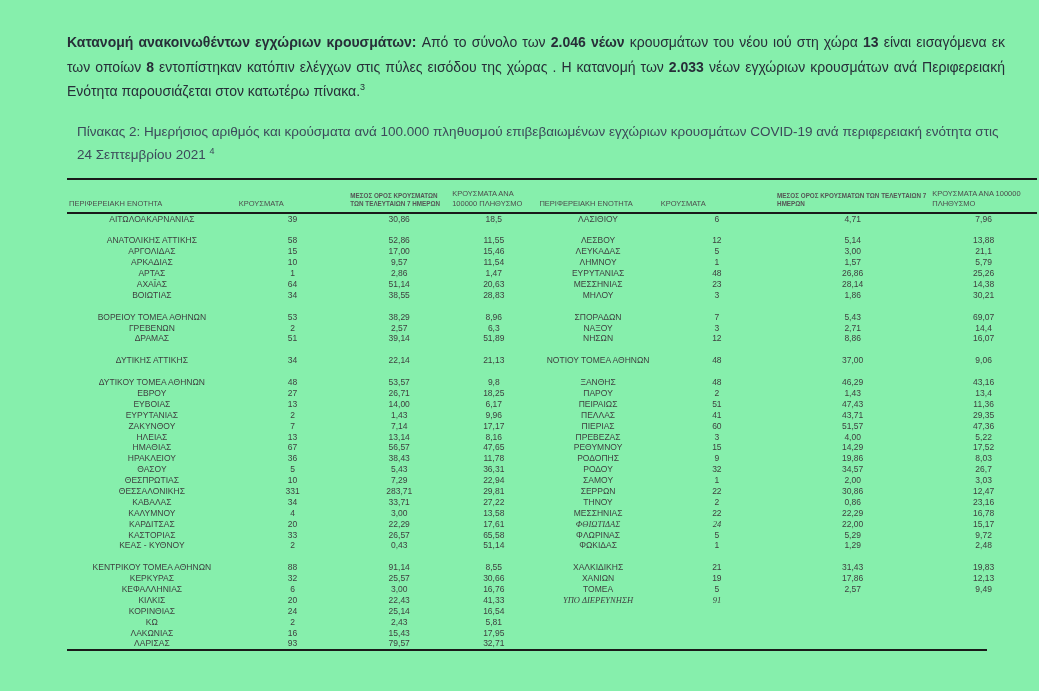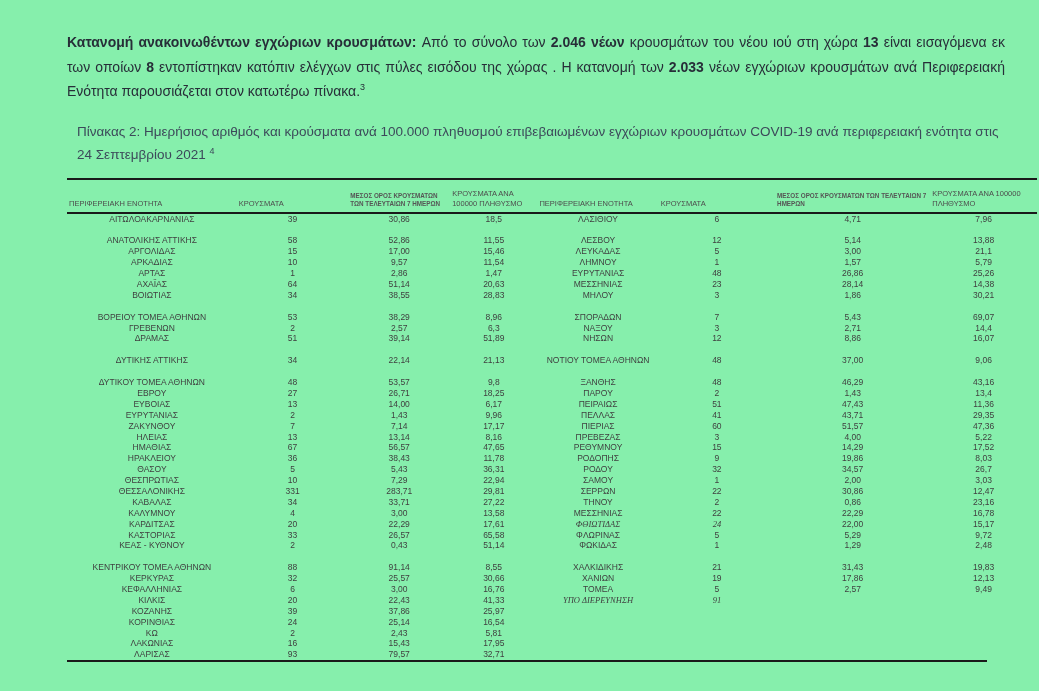--- a/index.html
+++ b/index.html
@@ -476,30 +476,20 @@
             <td>ΚΙΛΚΙΣ</td>
             <td>20</td>
             <td>22,43</td>
             <td>41,33</td>
             <td class="italic">ΥΠΟ ΔΙΕΡΕΥΝΗΣΗ</td>
             <td class="italic">91</td>
             <td></td>
             <td></td>
           </tr>
           <tr>
-            <td>ΚΟΖΑΝΗΣ</td>
-            <td>39</td>
-            <td>37,86</td>
-            <td>25,97</td>
-            <td></td>
-            <td></td>
-            <td></td>
-            <td></td>
-          </tr>
-          <tr>
             <td>ΚΟΡΙΝΘΙΑΣ</td>
             <td>24</td>
             <td>25,14</td>
             <td>16,54</td>
             <td></td>
             <td></td>
             <td></td>
             <td></td>
           </tr>
           <tr>

